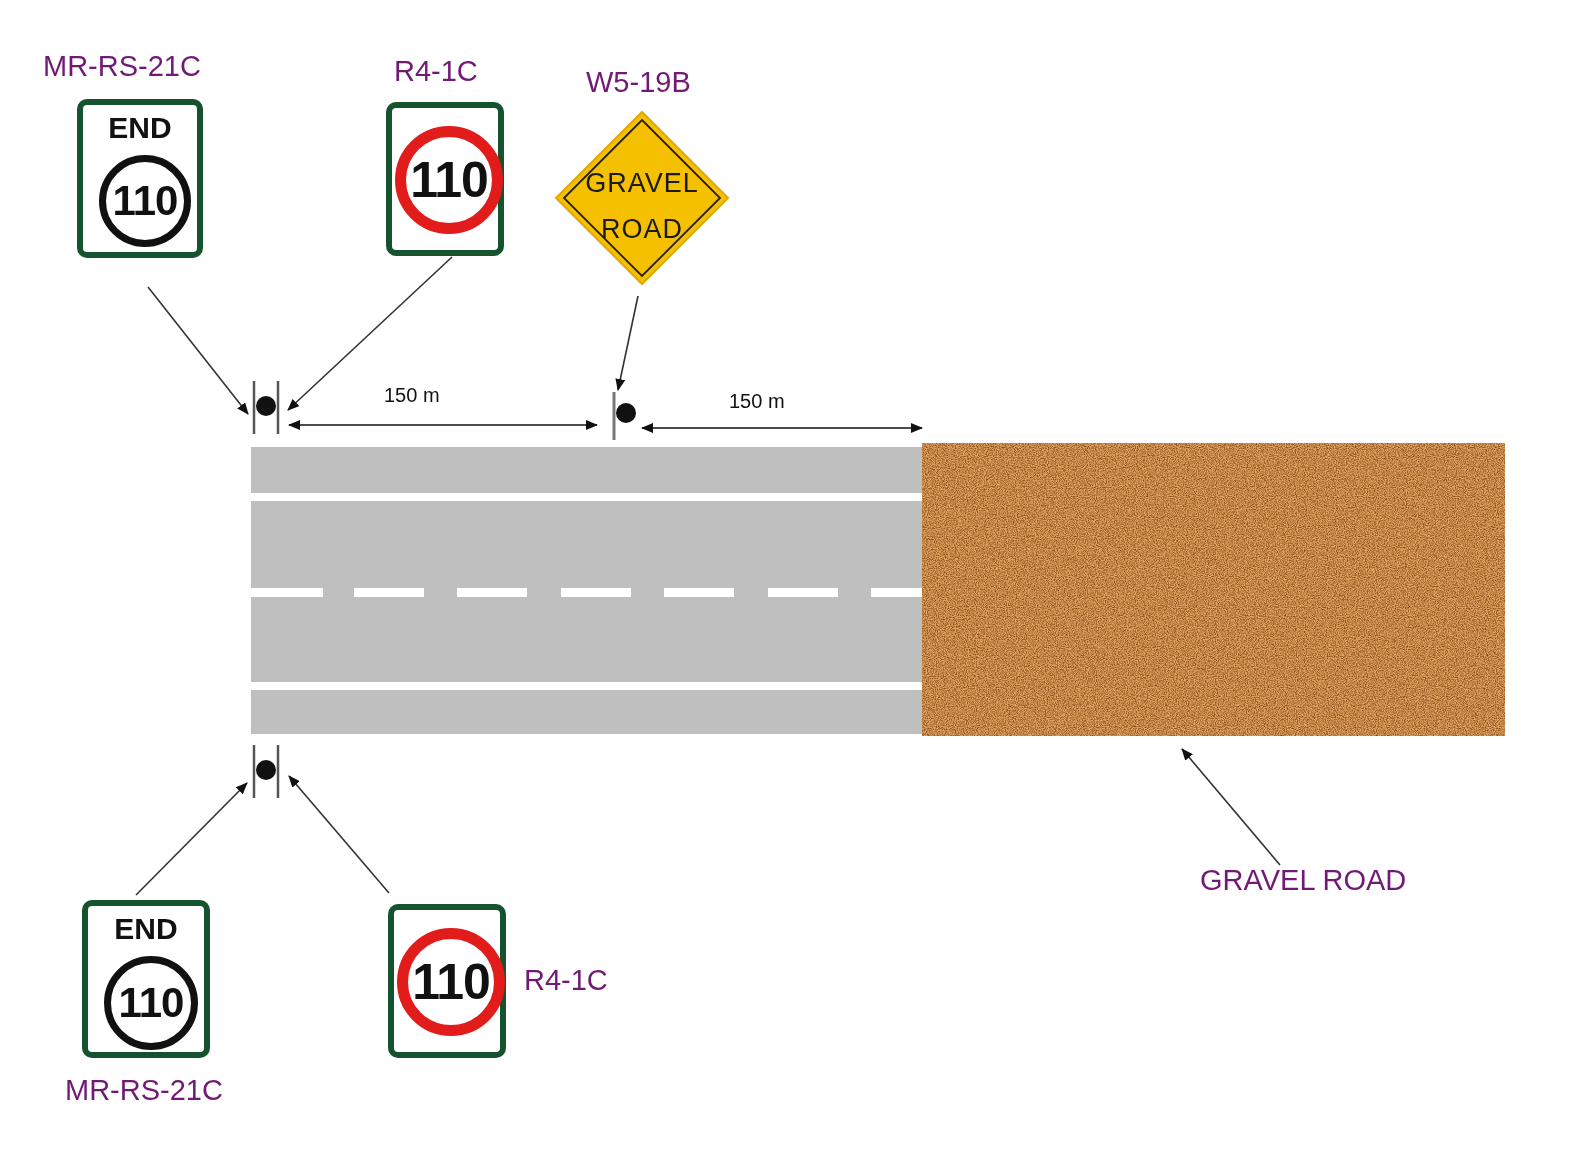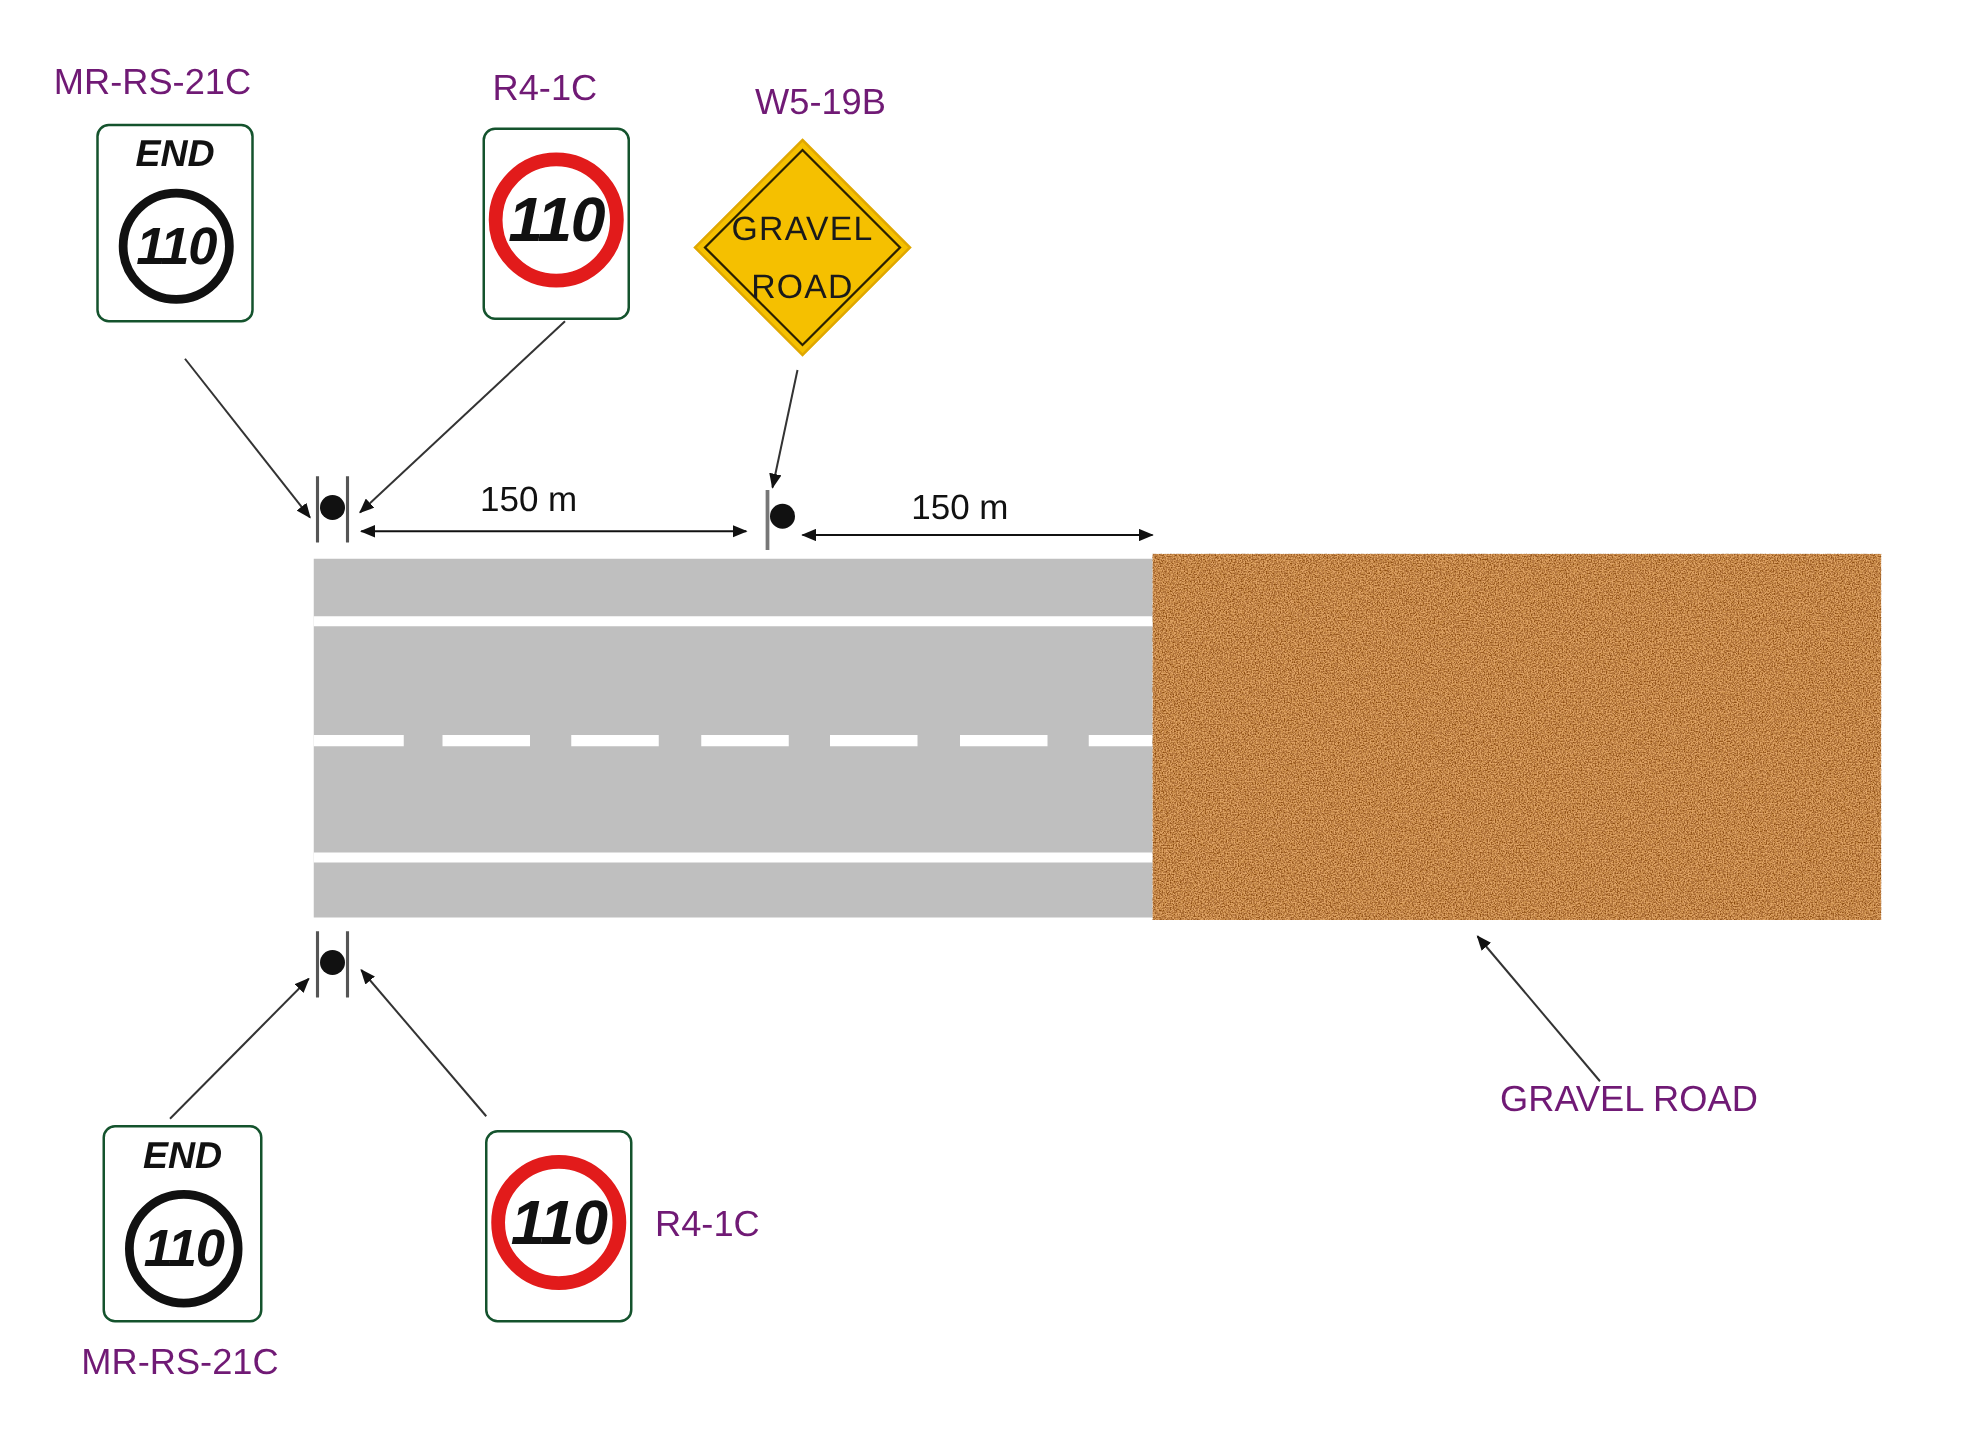--- a/index.html
+++ b/index.html
@@ -1,22 +1,22 @@
 <!DOCTYPE html>
 <html><head>
 <meta charset="utf-8">
 <style>
   html, body { margin:0; padding:0; background:#ffffff; }
   body { width:1576px; height:1165px; position:relative; overflow:hidden;
          font-family:"Liberation Sans", sans-serif; color:#222; }
   .abs { position:absolute; }
   .label { position:absolute; font-size:29px; color:#701a75; white-space:nowrap; font-family:"Liberation Sans", sans-serif; }
-  .dist { position:absolute; font-size:28px; color:#111; white-space:nowrap; }
+  .dist { position:absolute; font-size:20px; color:#111; white-space:nowrap; }
 
-  .sign-rect { position:absolute; background:#fff; border:2px solid #14532d; border-radius:10px; box-sizing:border-box;font-style:italic; }
+  .sign-rect { position:absolute; background:#fff; border:6px solid #14532d; border-radius:10px; box-sizing:border-box; }
   .end-text { position:absolute; left:0; right:0; text-align:center; font-weight:bold; font-size:30px; color:#111; }
   .ring { position:absolute; border-radius:50%; box-sizing:border-box; display:flex; align-items:center; justify-content:center; background:#fff; }
   .ring span { font-weight:bold; color:#111; font-family:"Liberation Sans", sans-serif; letter-spacing:-1px;text-align:right; }
   .ring.black { border:7px solid #111; }
   .ring.red { border:11px solid #e21b1b; }
 
   .diamond-wrap { position:absolute; }
   .diamond-text { position:absolute; left:0; right:0; text-align:center; font-weight:normal; color:#1a1a1a; font-size:27px; line-height:38px; letter-spacing:1px; }
 
   #road { position:absolute; left:251px; top:447px; width:671px; height:287px; background:#bfbfbf; }
@@ -56,21 +56,21 @@
   <line x1="614" y1="392" x2="614" y2="440" stroke="#777" stroke-width="3"></line>
   <circle cx="626" cy="413" r="10" fill="#111"></circle>
 
   <line x1="254" y1="745" x2="254" y2="798" stroke="#555" stroke-width="2.5"></line>
   <line x1="278" y1="745" x2="278" y2="798" stroke="#555" stroke-width="2.5"></line>
   <circle cx="266" cy="770" r="10" fill="#111"></circle>
 </svg>
 
 <div class="label" style="left:43px; top:50px;">MR-RS-21C</div>
 <div class="label" style="left:394px; top:55px;">R4-1C</div>
-<div class="label" style="left:586px; top:66px;margin-left:18px;">W5-19B</div>
+<div class="label" style="left:586px; top:66px;">W5-19B</div>
 
 <div class="sign-rect" style="left:77px; top:99px; width:126px; height:159px;">
   <div class="end-text" style="top:6px;">END</div>
   <div class="ring black" style="left:16px; top:50px; width:92px; height:92px;">
     <span style="font-size:42px;">110</span>
   </div>
 </div>
 
 <div class="sign-rect" style="left:386px; top:102px; width:118px; height:154px;">
   <div class="ring red" style="left:3px; top:18px; width:108px; height:108px;">

